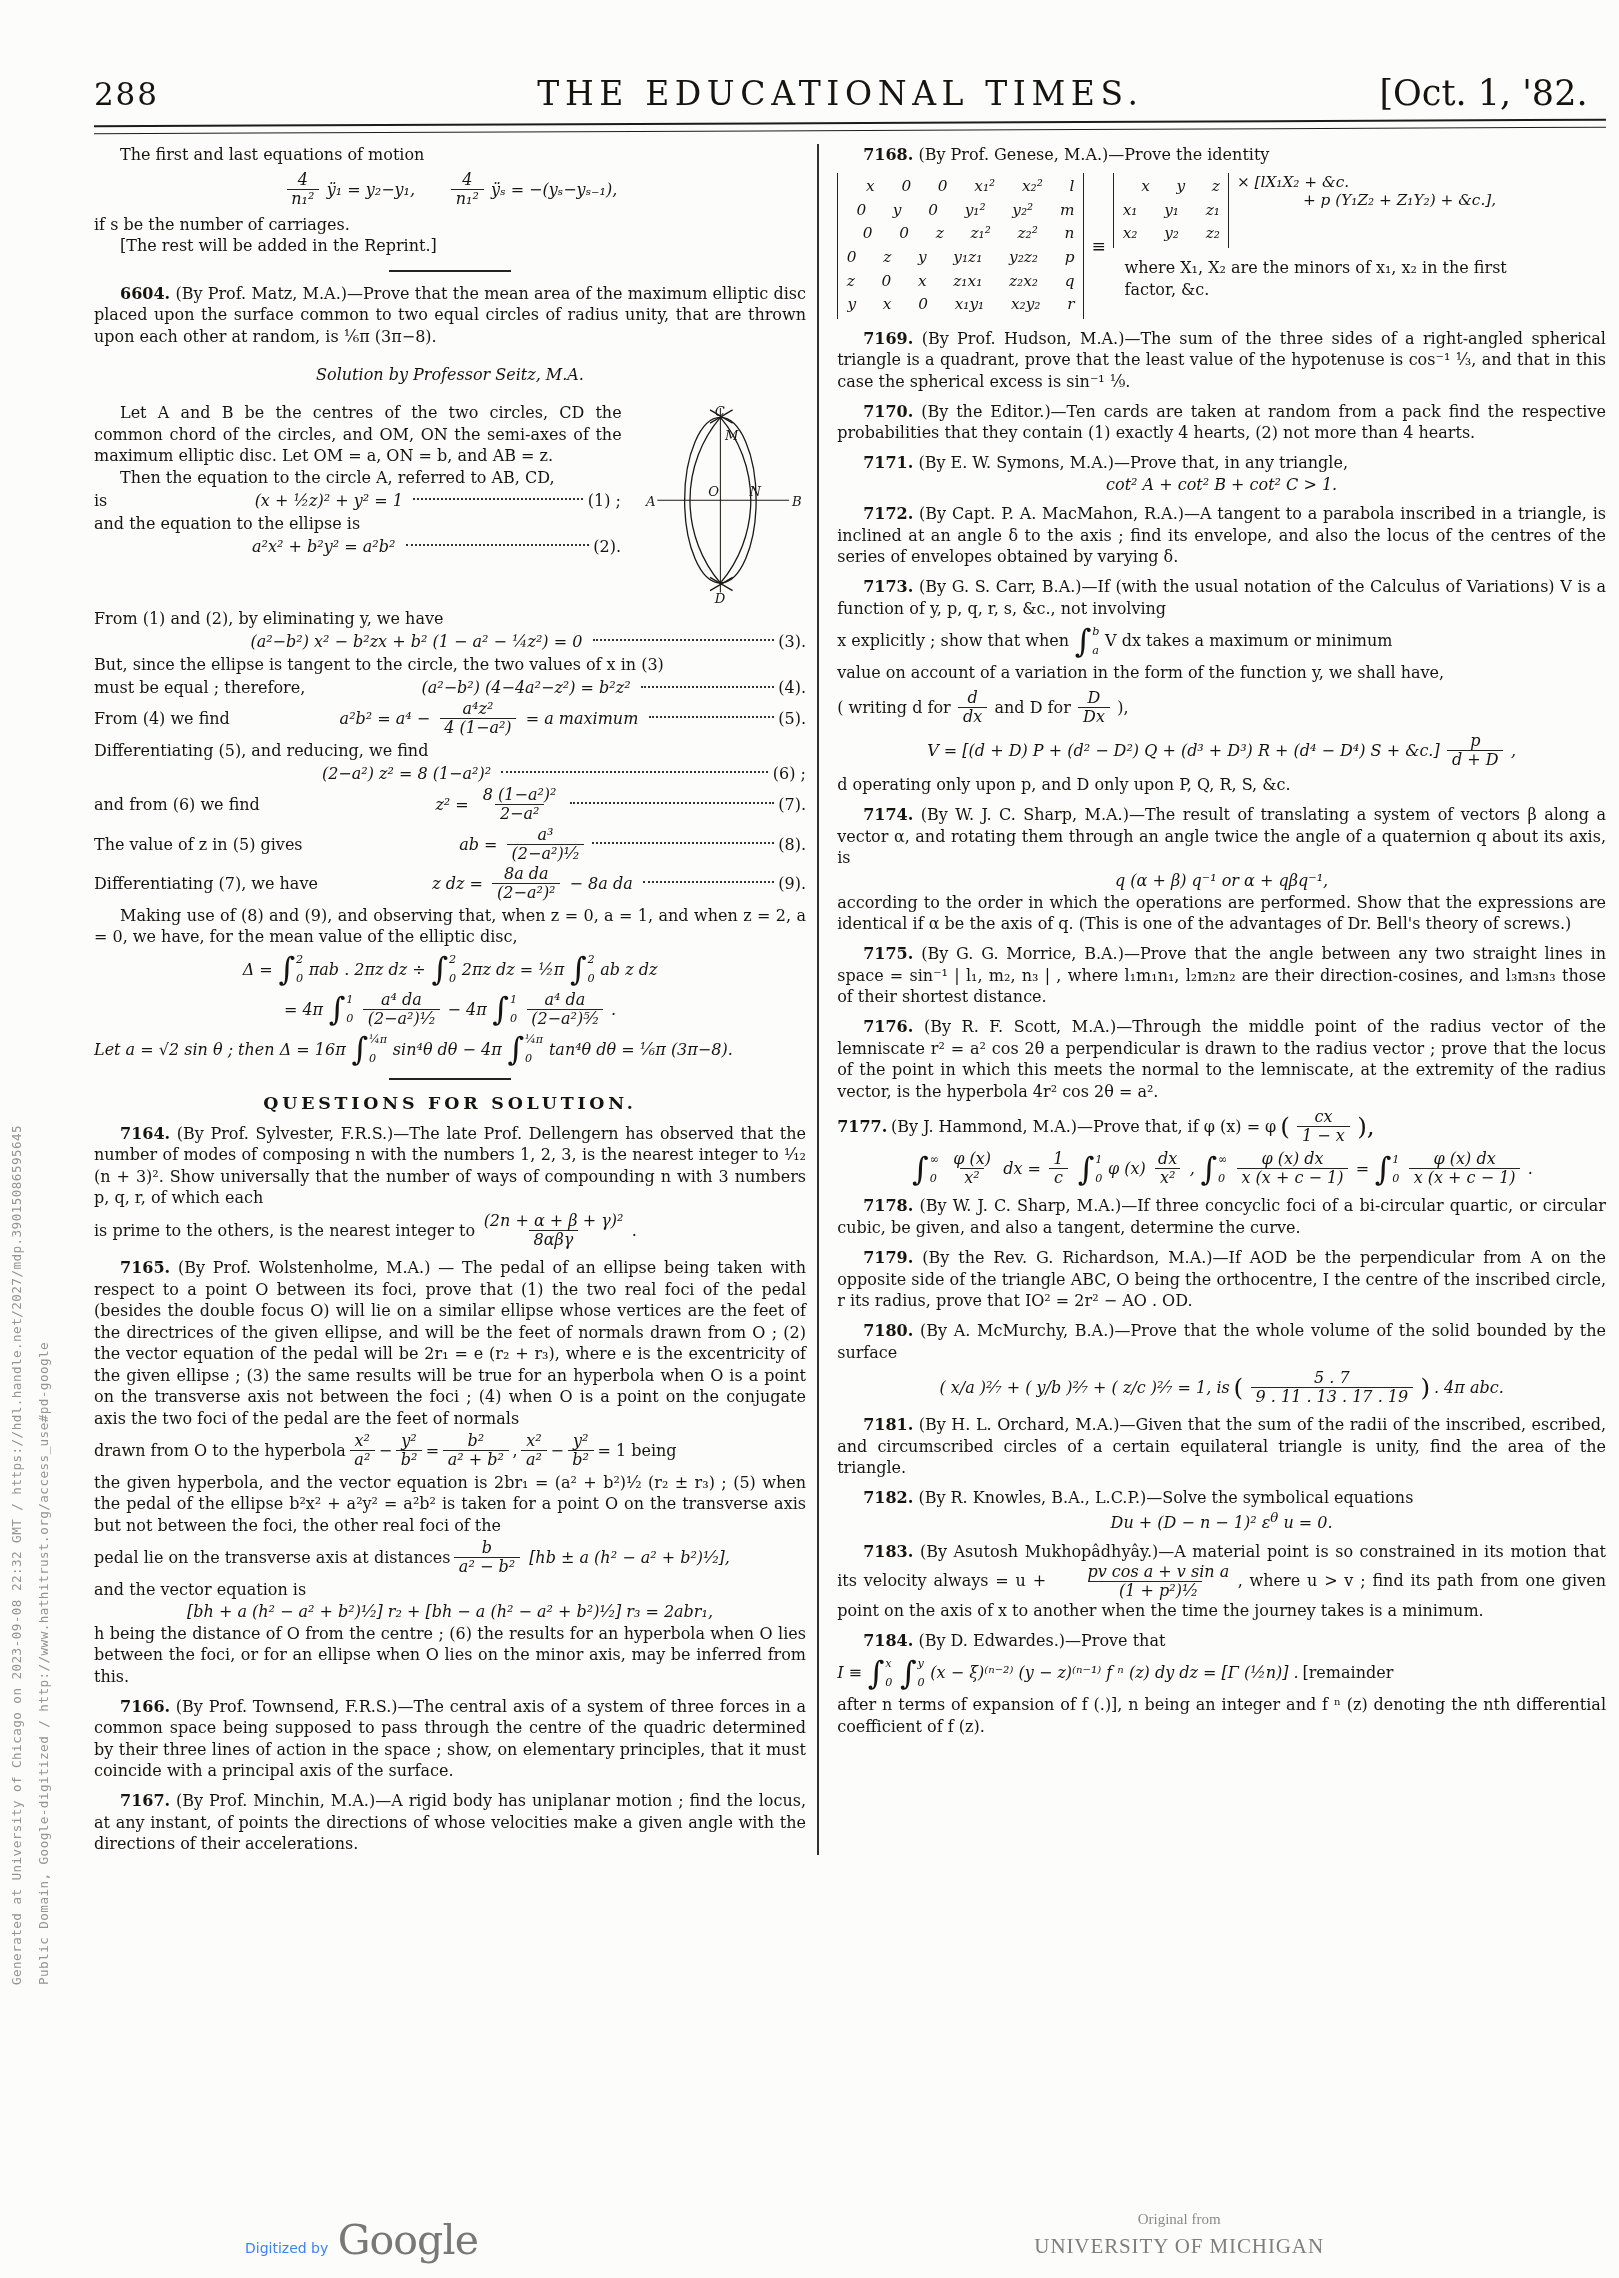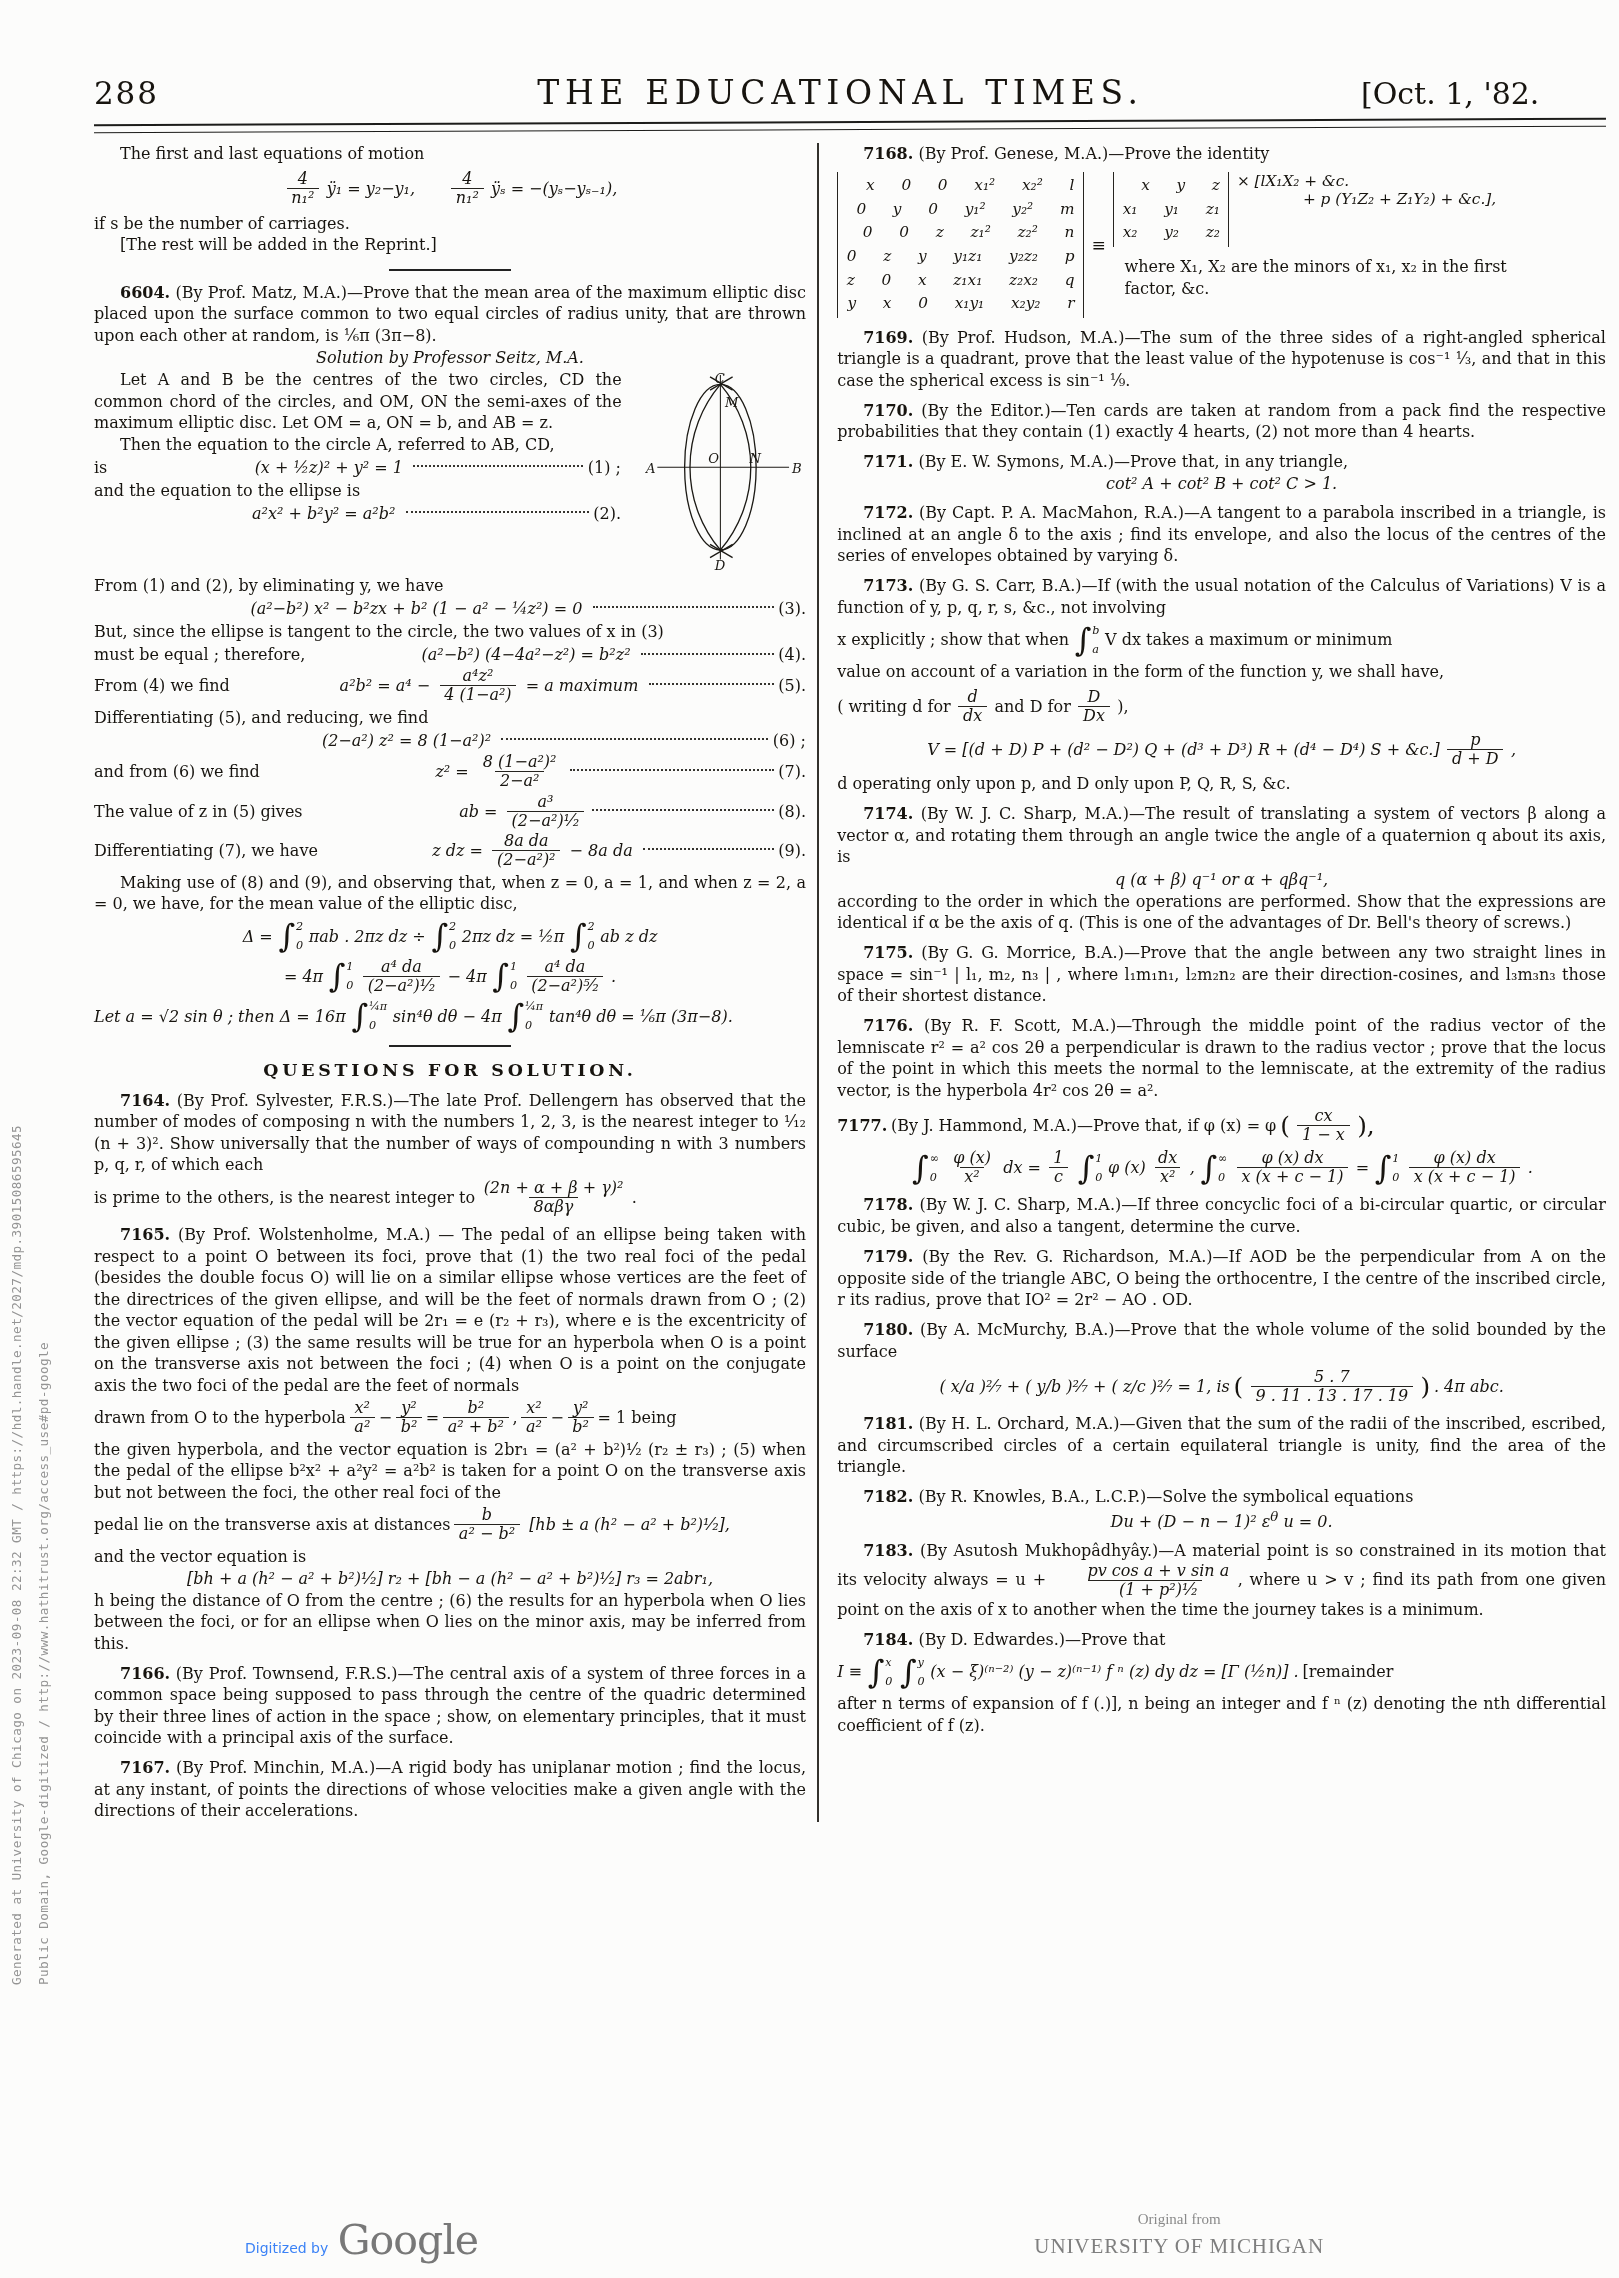--- a/index.html
+++ b/index.html
@@ -5,21 +5,21 @@
   html,body { margin:0; padding:0; background:#e9e9e6; }
   .page { position:relative; width:1620px; height:2279px; background:#fcfcfb;
           font-family:"DejaVu Serif", serif; color:#17140f; overflow:hidden; }
   .rot { position:absolute; transform-origin:0 0; transform:rotate(-90deg);
          white-space:nowrap; color:#949494; font:12.7px "DejaVu Sans Mono", monospace;
          letter-spacing:0.4px; }
   .content { position:absolute; left:94px; top:73px; width:1512px; }
   .hdr { display:flex; align-items:baseline; }
   .hdr .pgno { width:226px; font-size:31px; letter-spacing:1.9px; }
   .hdr .title { flex:1; text-align:center; font-size:33px; letter-spacing:5.6px; }
-  .hdr .date { width:245px; text-align:left; font-size:30px; }
+  .hdr .date { width:245px; text-align:center; font-size:35px; }
   .rule { margin-top:9.4px; height:5.6px; border-top:2.8px solid #1c1c1a;
           border-bottom:1.9px solid #1c1c1a; transform:rotate(-0.25deg); }
   .cols { display:flex; margin-top:13px; }
   .col-left { width:712px; padding-right:11.3px; }
   .divider { width:1.9px; background:#33312c; }
   .col-right { flex:1; padding-left:18px; }
   .p { text-align:justify; font-size:16px; line-height:1.345; margin:0; }
   .ind { text-indent:26px; }
   .mt { margin-top:8.5px; }
   .pn { font-weight:bold; }
@@ -40,21 +40,21 @@
   .int .isym { font-size:2em; line-height:1; font-style:normal; }
   .int .lims { display:flex; flex-direction:column; justify-content:space-between;
                font-size:0.7em; padding-left:0.9px; }
   .ctr { display:flex; justify-content:center; align-items:center; gap:3.8px;
          margin:5.6px 0; font-size:16px; font-style:italic; flex-wrap:wrap; }
   .ctr.left { justify-content:flex-start; }
   .bigp { font-size:1.55em; font-weight:normal; font-style:normal; }
   .shortrule { width:122px; border-top:2.4px solid #222; margin:13px auto 11.3px auto; }
   .qfs { text-align:center; font-weight:bold; font-size:17.4px; letter-spacing:3.8px;
          margin:13px 0 9.4px 0; }
-  .solby { text-align:center; font-size:16px; margin:2px 0; }
+  .solby { text-align:center; font-size:16px; margin:18px 0; }
   .fig { float:right; width:175px; margin:1.9px 0 3.8px 9.4px; }
   .fig text { font-style:italic; font-size:14px; font-family:"DejaVu Serif", serif; fill:#1a1813; }
   .clr { clear:right; }
   .detwrap { display:flex; align-items:center; margin:7.5px 0 3.8px 0; font-size:15.3px; }
   .det { display:flex; flex-direction:column; align-items:flex-end; padding:1.9px 8.5px;
          border-left:1.7px solid #26241f; border-right:1.7px solid #26241f;
          line-height:1.55; word-spacing:8.5px; font-style:italic; white-space:pre; }
   .equiv { margin:0 7.5px; font-size:17px; }
   .detrhs { margin-left:7.5px; align-self:flex-start; }
   .detrhs .l2 { margin-left:66px; }

